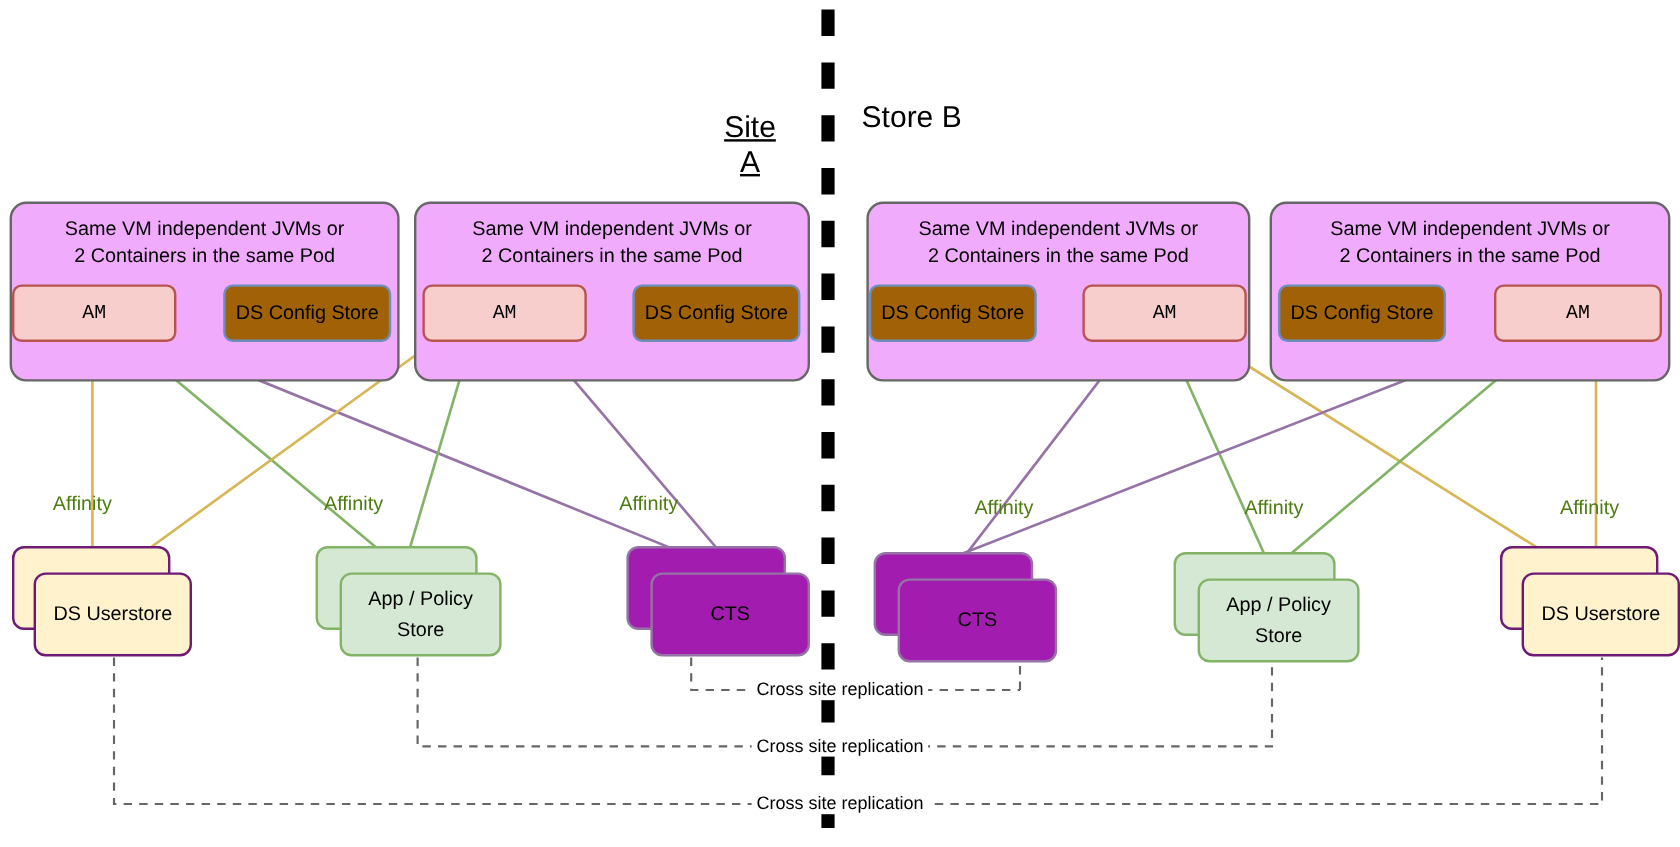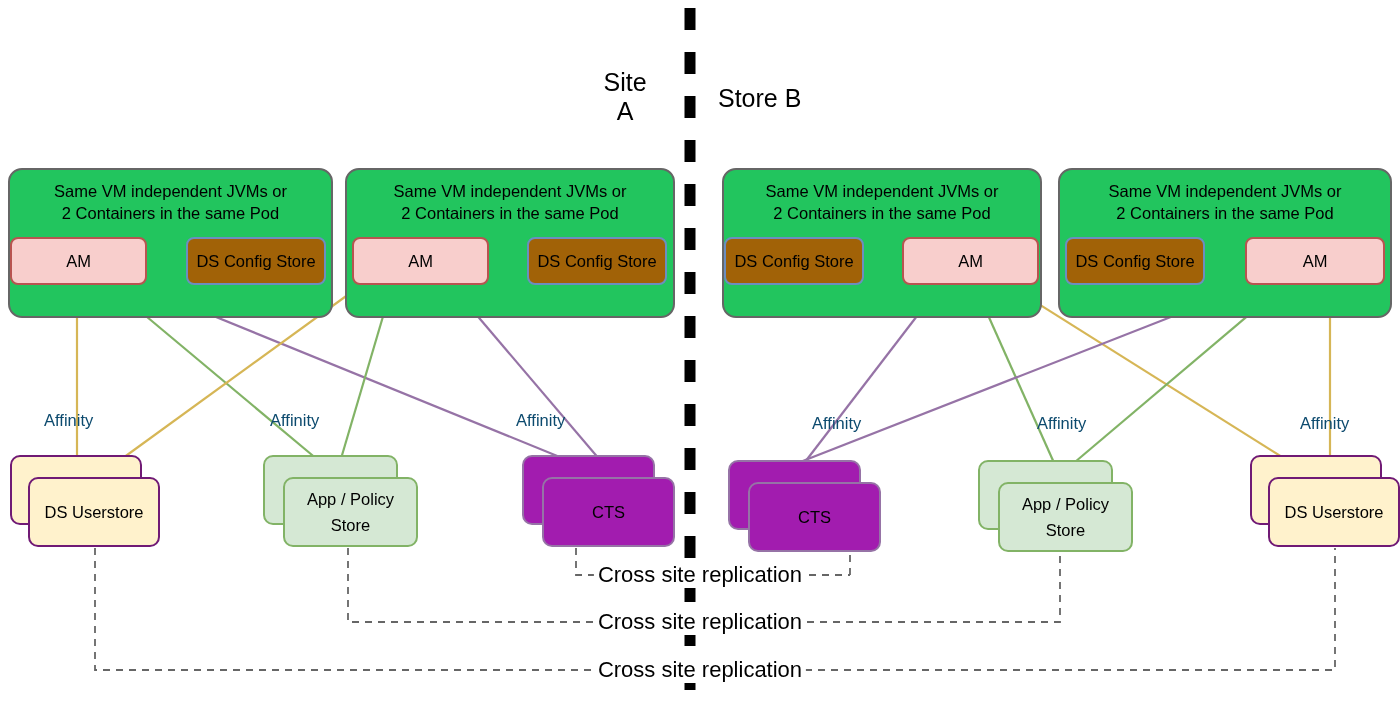--- a/index.html
+++ b/index.html
@@ -28,21 +28,21 @@
   .site-label {
     position: absolute;
     font-size: 25px;
     color: #000000;
     text-align: center;
     line-height: 1.15;
     white-space: pre-line;
   }
   .host-box {
     position: absolute;
-    background: #22c55e;
+    background: #f0abfc;
     border: 2px solid #666666;
     border-radius: 14px;
     box-sizing: border-box;
   }
   .host-caption {
     position: absolute;
     left: 0;
     right: 0;
     top: 10px;
     text-align: center;
@@ -59,20 +59,21 @@
     align-items: center;
     justify-content: center;
     font-size: 16.5px;
     color: #000000;
     text-align: center;
     line-height: 1.5;
   }
   .node.am {
     background: #f8cecc;
     border: 2px solid #b85450;
+    font-family: Liberation Mono, monospace;
   }
   .node.ds-config {
     background: #a16207;
     border: 2px solid #6c8ebf;
   }
   .stack {
     position: absolute;
   }
   .stack .back, .stack .front {
     position: absolute;
@@ -97,27 +98,27 @@
     background: #d5e8d4;
     border: 2px solid #82b366;
   }
   .stack.purple .back, .stack.purple .front {
     background: #a21caf;
     border: 2px solid #9673a6;
   }
   .affinity {
     position: absolute;
     font-size: 16.5px;
-    color: #0c4a6e;
+    color: #4d7c0f;
     white-space: nowrap;
     background: transparent;
   }
   .repl-label {
     position: absolute;
-    font-size: 22px;
+    font-size: 15px;
     color: #000000;
     white-space: nowrap;
     background: #ffffff;
     padding: 0 4px;
     transform: translate(-50%, -50%);
   }
 </style>
 </head>
 <body>
 
@@ -149,21 +150,21 @@
     <line x1="690" y1="8" x2="690" y2="700" stroke="#000000" stroke-width="11" stroke-dasharray="22 22"></line>
 
     <path d="M 576 548 L 576 575 L 850 575" fill="none" stroke="#666666" stroke-width="1.8" stroke-dasharray="7 6"></path>
     <path d="M 850 575 L 850 548" fill="none" stroke="#666666" stroke-width="1.8" stroke-dasharray="7 6"></path>
 
     <path d="M 348 548 L 348 622 L 1060 622 L 1060 553" fill="none" stroke="#666666" stroke-width="1.8" stroke-dasharray="7 6"></path>
 
     <path d="M 95 548 L 95 670 L 1335 670 L 1335 548" fill="none" stroke="#666666" stroke-width="1.8" stroke-dasharray="7 6"></path>
   </svg>
 
-  <div class="site-label" style="left:570px; top:68px; width:110px;">Site
+  <div class="site-label" style="left:570px; top:92px; width:110px;text-decoration:underline;">Site
 A</div>
   <div class="site-label" style="left:718px; top:84px; width:120px; text-align:left;">Store B</div>
 
   <div class="host-box" style="left:8px; top:168px; width:325px; height:150px;">
     <div class="host-caption">Same VM independent JVMs or
 2 Containers in the same Pod</div>
   </div>
   <div class="node am" style="left:10px; top:237px; width:137px; height:48px;">AM</div>
   <div class="node ds-config" style="left:186px; top:237px; width:140px; height:48px;">DS Config Store</div>
 

